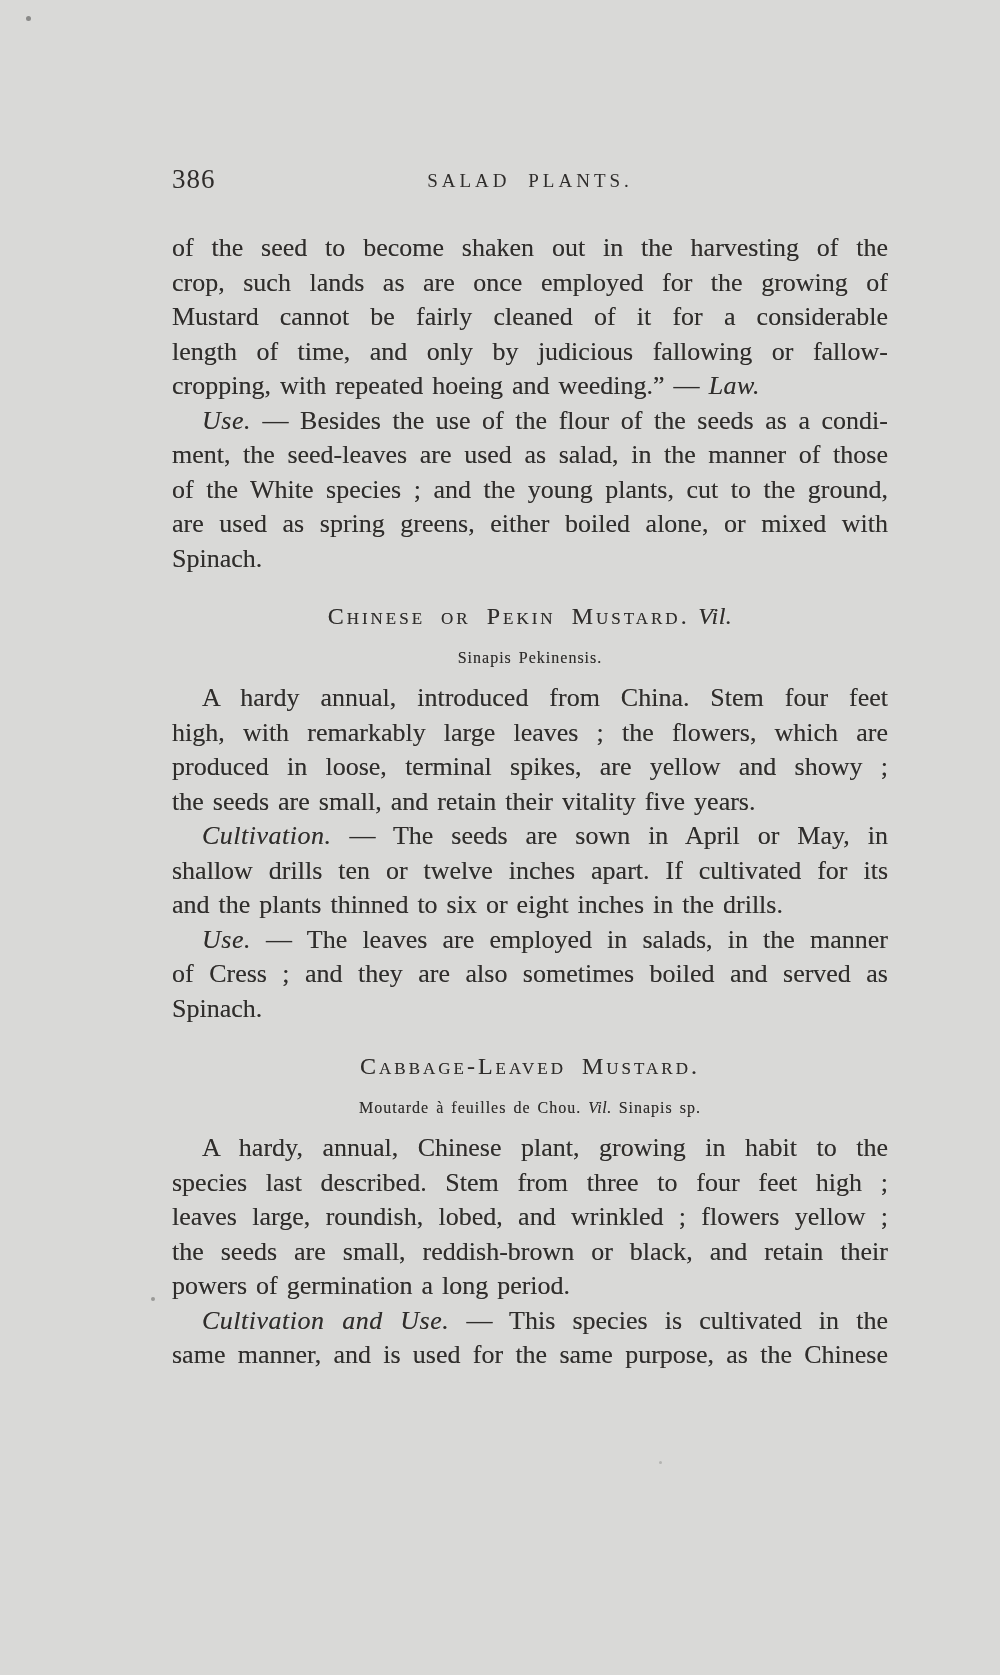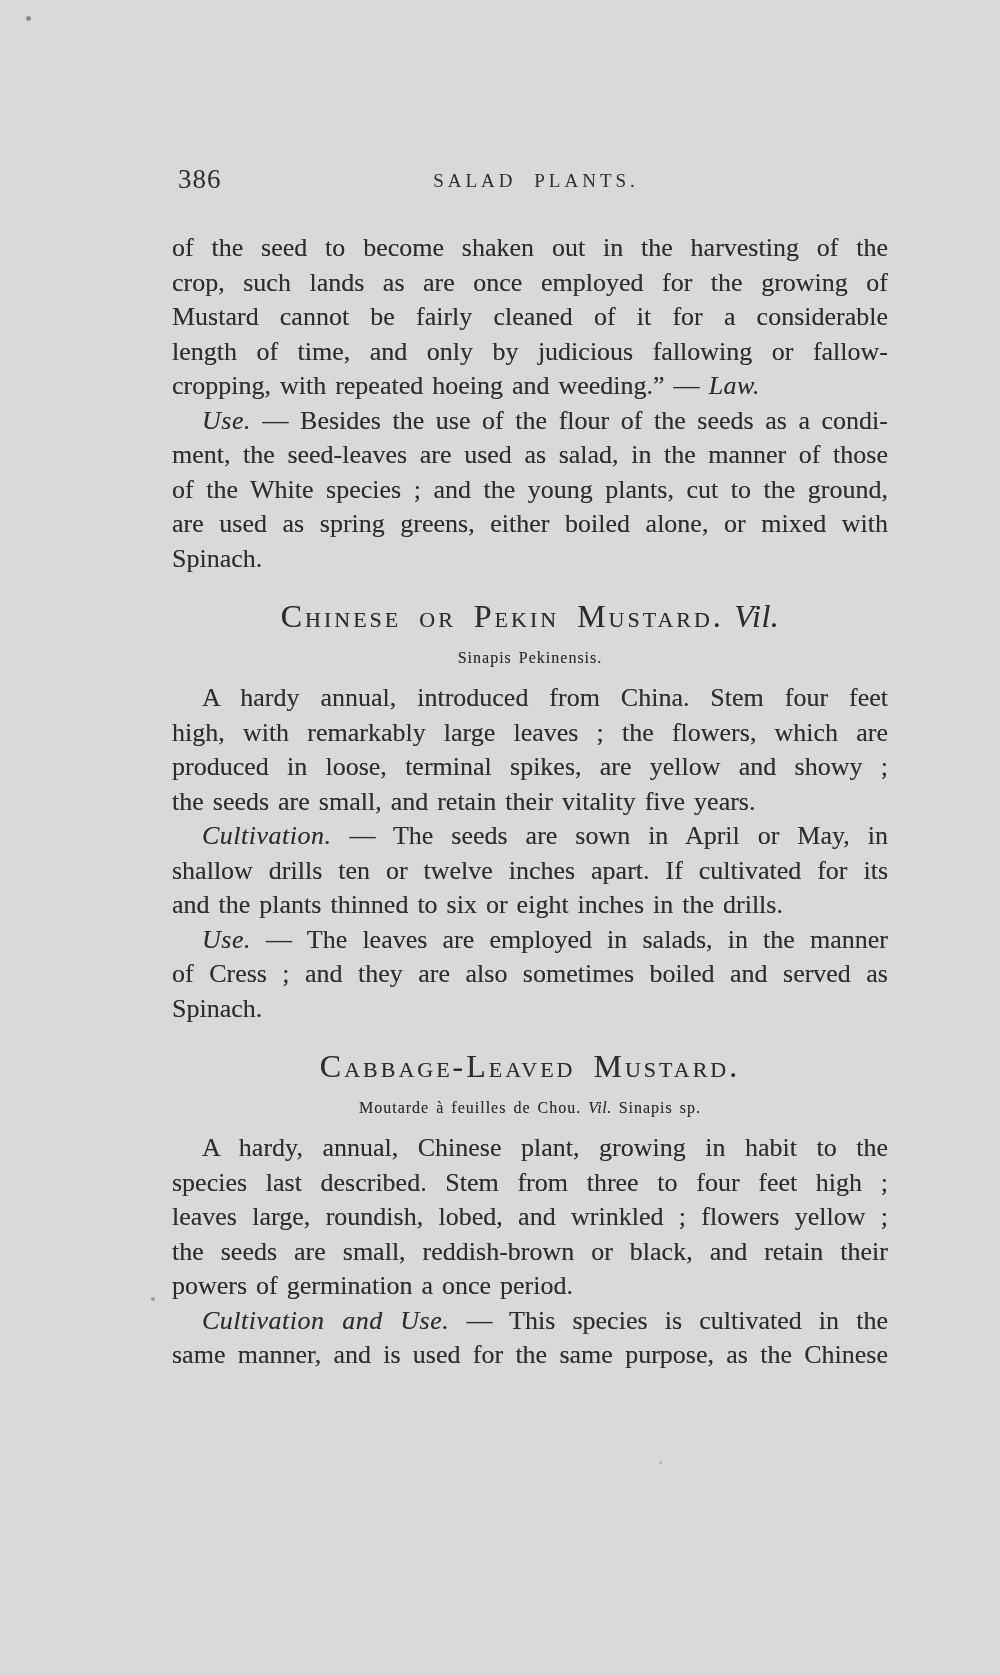--- a/index.html
+++ b/index.html
@@ -8,21 +8,21 @@
     background: #d9d9d7;
     font-family: "Liberation Serif", "DejaVu Serif", serif;
     color: #2f2d2b;
     position: relative;
     overflow: hidden;
   }
   .page { position: absolute; inset: 0; }
 
   
   .page-header {
-    position: absolute; left: 178px; top: 164px; width: 716px; height: 40px;
+    position: absolute; left: 172px; top: 164px; width: 716px; height: 40px;
   }
   .page-number {
     position: absolute; left: 0; top: 0;
     font-size: 27px; letter-spacing: 1px;
   }
   .running-title {
     text-align: center;
     font-size: 19px; letter-spacing: 4px; word-spacing: 9px;
     padding-top: 6px;
   }
@@ -35,21 +35,21 @@
     text-shadow: 0 0 0.6px rgba(47,45,43,0.45);
   }
   .paragraph { margin: 0; }
   .line { text-align: justify; text-align-last: justify; white-space: normal; }
   .line.last { text-align-last: left; }
   .line.indent { text-indent: 30px; }
 
   .heading {
     text-align: center;
     margin-top: 23px;
-    font-size: 32px; line-height: 34px;
+    font-size: 24px; line-height: 34px;
   }
   .heading .sc {
     font-variant: small-caps;
     letter-spacing: 3px; word-spacing: 7px;
   }
   .subheading {
     text-align: center;
     margin-top: 10px; margin-bottom: 8px;
     font-size: 16px; line-height: 30px;
     letter-spacing: 1px; word-spacing: 2px;
@@ -109,21 +109,21 @@
         <div class="line"><span>of Cress ; and they are also sometimes boiled and served as</span></div>
         <div class="line last"><span>Spinach.</span></div>
       </div>
       <div class="heading"><span class="sc">Cabbage-Leaved Mustard.</span></div>
       <div class="subheading"><span>Moutarde à feuilles de Chou. </span><span class="it">Vil.</span><span> Sinapis sp.</span></div>
       <div class="paragraph">
         <div class="line indent"><span>A hardy, annual, Chinese plant, growing in habit to the</span></div>
         <div class="line"><span>species last described. Stem from three to four feet high ;</span></div>
         <div class="line"><span>leaves large, roundish, lobed, and wrinkled ; flowers yellow ;</span></div>
         <div class="line"><span>the seeds are small, reddish-brown or black, and retain their</span></div>
-        <div class="line last"><span>powers of germination a once period.</span></div>
+        <div class="line last"><span>powers of germination a long period.</span></div>
       </div>
       <div class="paragraph">
         <div class="line indent"><span class="it">Cultivation and Use.</span><span> — This species is cultivated in the</span></div>
         <div class="line"><span>same manner, and is used for the same purpose, as the Chinese</span></div>
       </div>
     </div>
 
 </div>
 
 </body></html>

